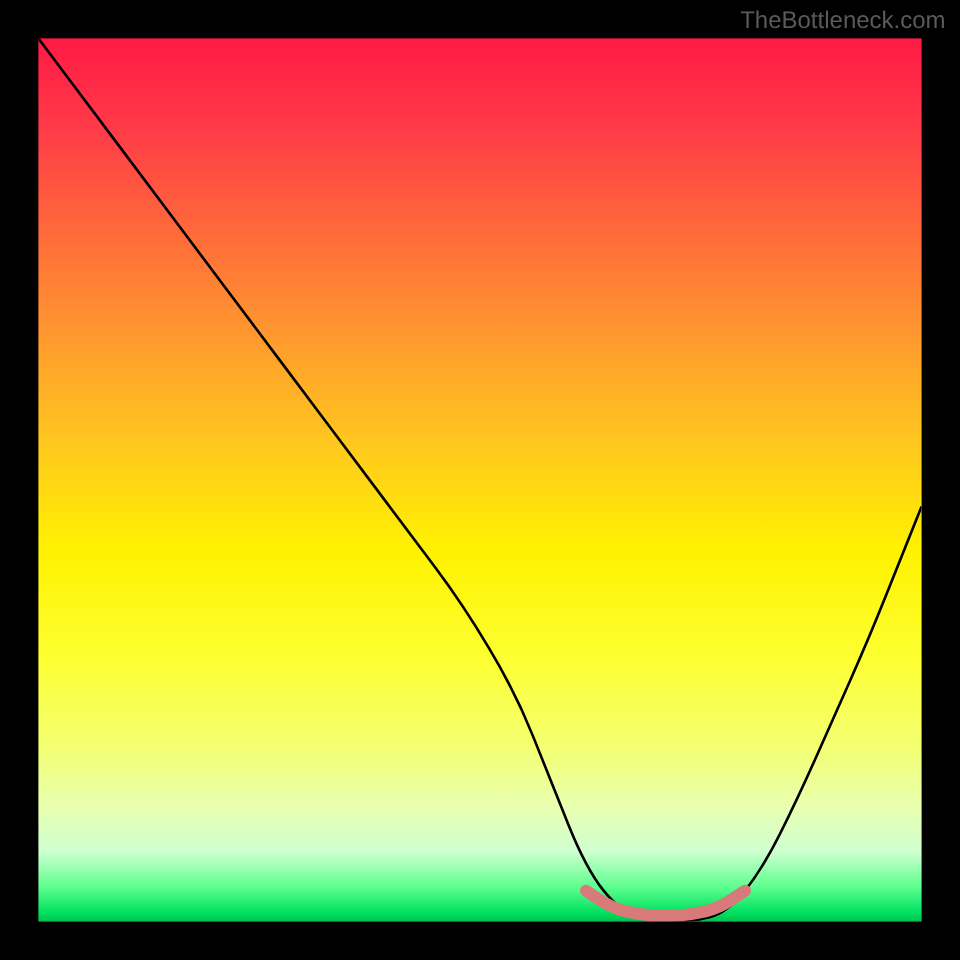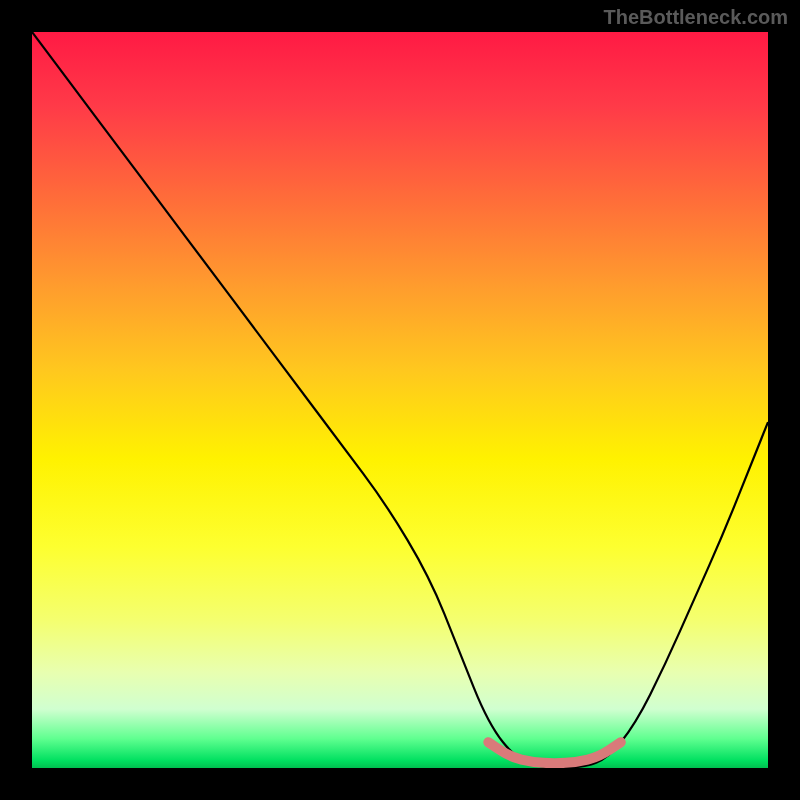--- a/index.html
+++ b/index.html
@@ -10,21 +10,21 @@
     background: #000;
     position: relative;
     font-family: Arial, sans-serif;
   }
   .watermark {
     position: absolute;
     top: 6px;
     right: 12px;
     color: #5a5a5a;
     font-size: 20px;
-    font-weight: 700;
+    font-weight: 400;
     z-index: 10;
   }
   .plot-area {
     position: absolute;
     left: 32px;
     top: 32px;
     width: 736px;
     height: 736px;
   }
   .gradient-bg {

